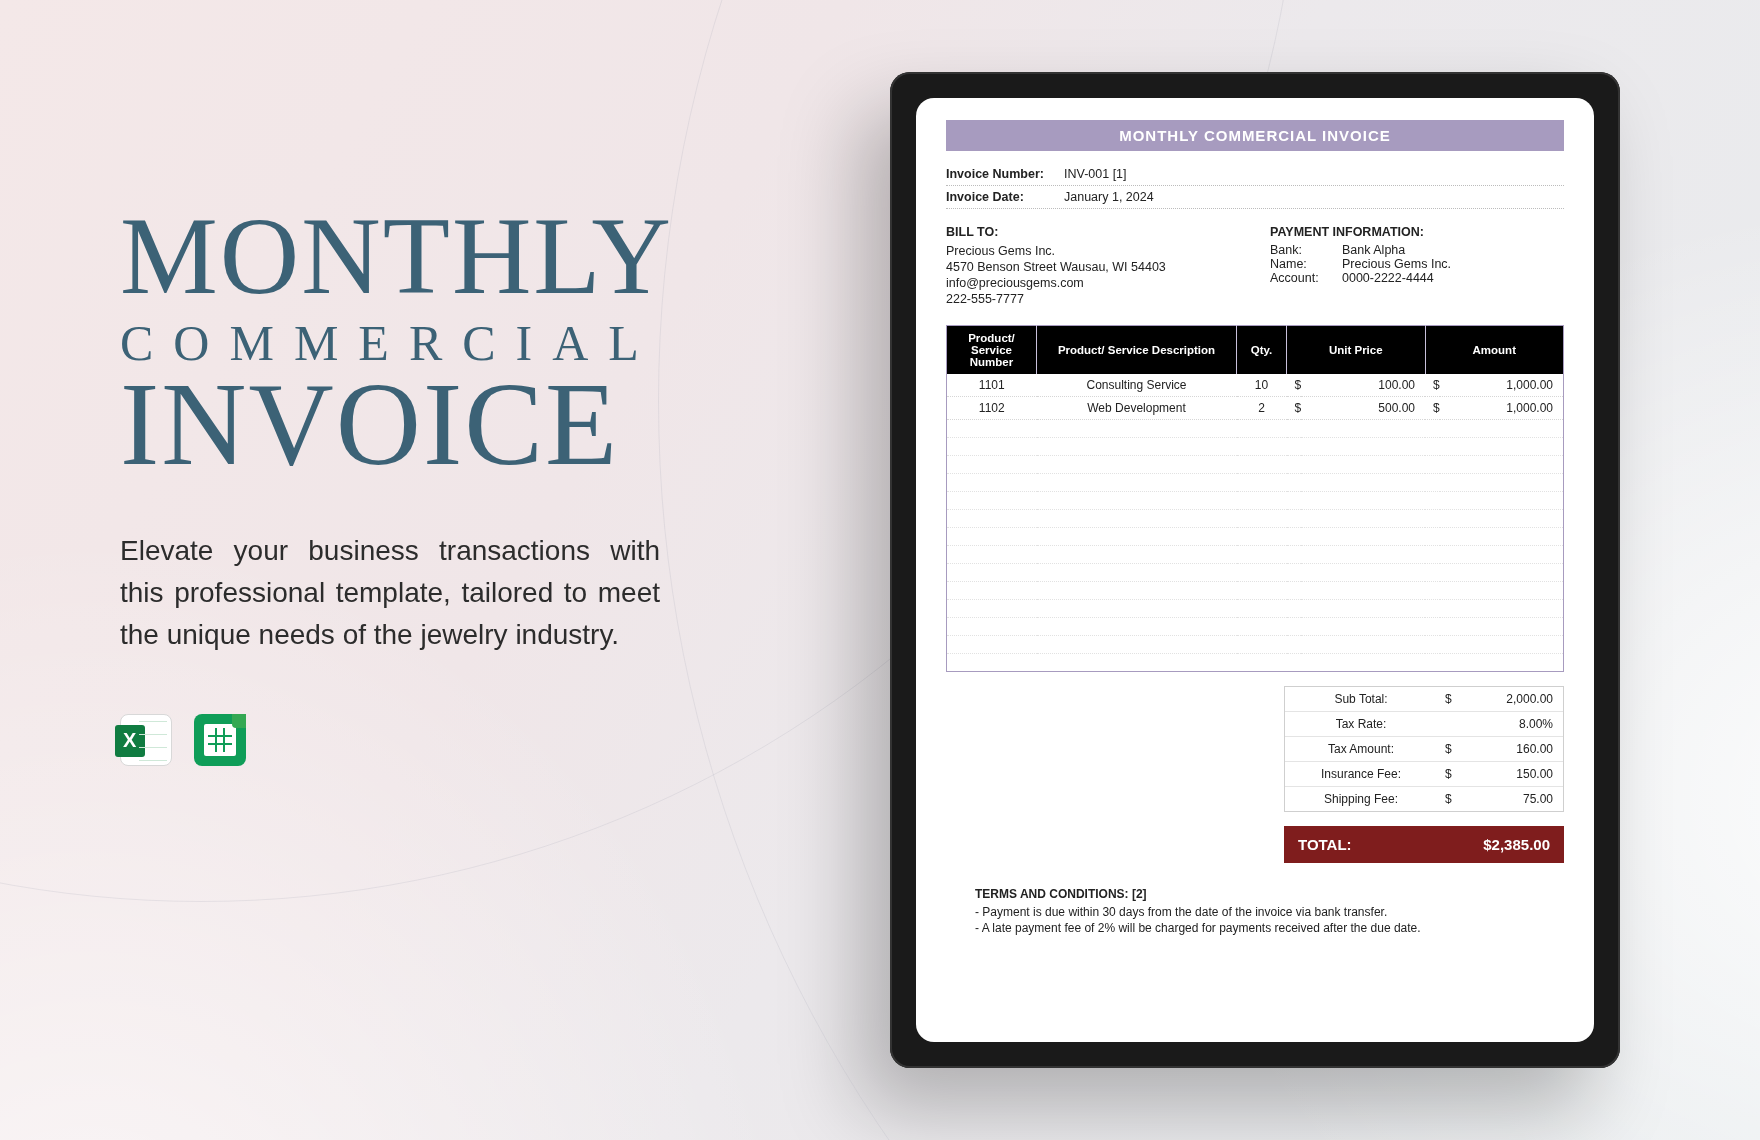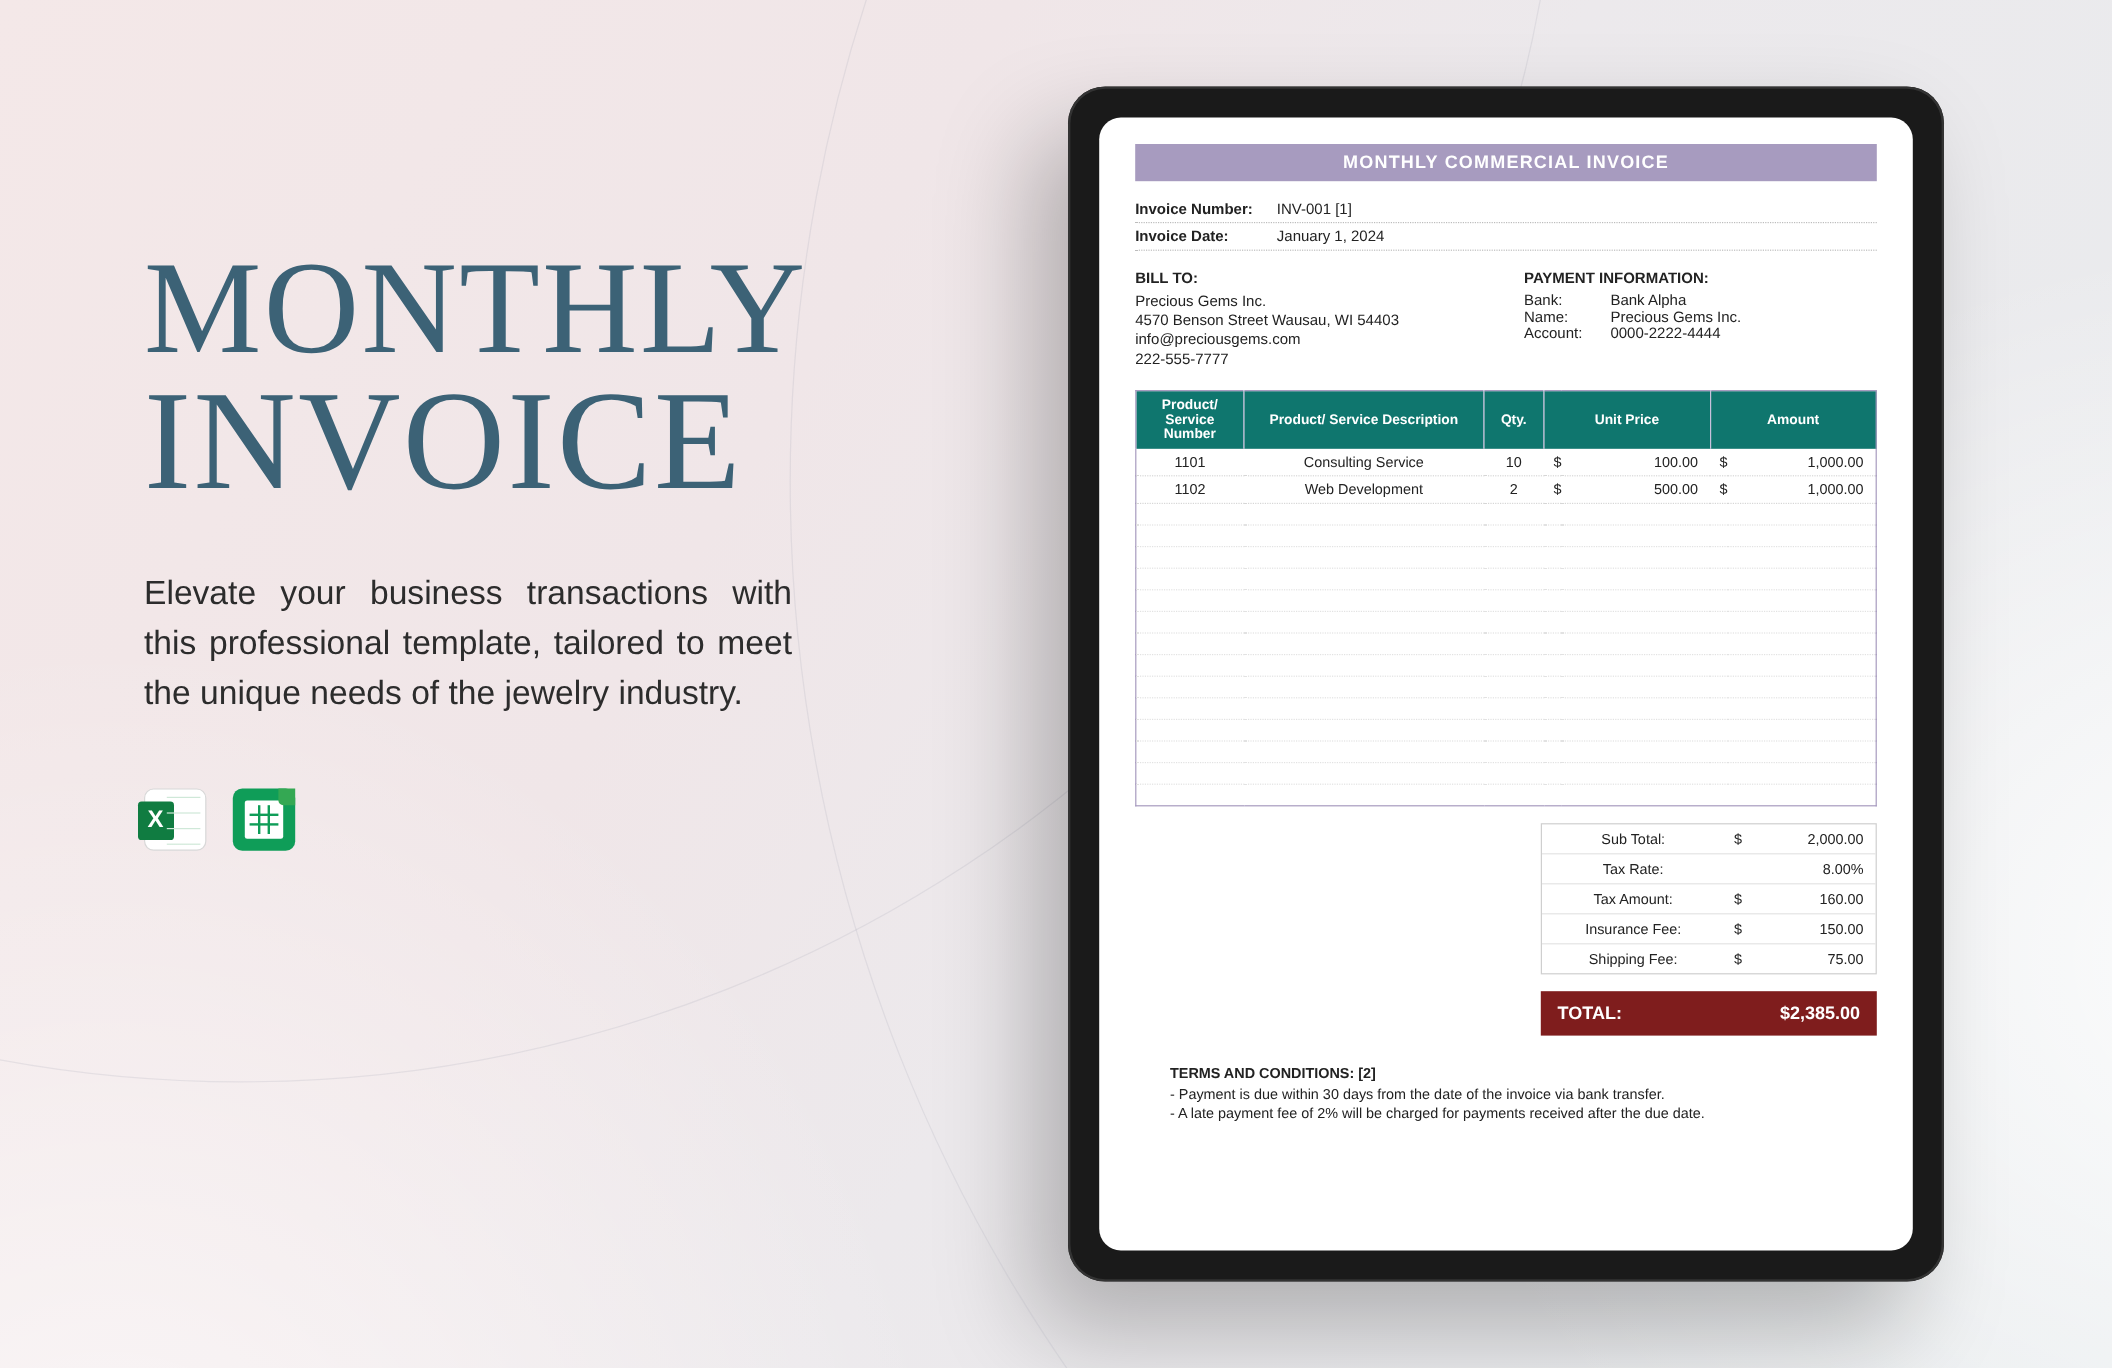--- a/index.html
+++ b/index.html
@@ -59,21 +59,21 @@
        linear-gradient(#0f9d58 0 0) 7px 0/2px 100% no-repeat,
        linear-gradient(#0f9d58 0 0) 15px 0/2px 100% no-repeat; }
   .sheets .fold { position:absolute; right:0; top:0; width:14px; height:14px; background:#34a853; border-bottom-left-radius:4px;}
 
   
   .tablet {
     position:absolute;
     right:140px; top:72px;
     width:730px; height:996px;
     background:#1a1a1a;
-    border-radius:31px;
+    border-radius:20px;
     padding:26px;
     box-shadow: -30px 40px 80px rgba(0,0,0,0.25), inset 0 0 0 2px #333;
   }
   .screen {
     width:100%; height:100%;
     background:#ffffff;
     border-radius:18px;
     padding:22px 30px;
     font-size:12.5px;
     color:#222;
@@ -91,21 +91,21 @@
   .meta-row .val { }
 
   .two-col { display:flex; gap:30px; margin-top:16px; }
   .col { flex:1; }
   .sect { font-weight:700; margin-bottom:4px; }
   .line { padding:1px 0; }
   .kv { display:flex; }
   .kv .k { width:72px; }
 
   table.items { width:100%; border-collapse:collapse; margin-top:18px; border:1px solid #a79bbf; }
-  table.items th { background:#0f766e; color:#fff; font-weight:600; font-size:11.5px; padding:6px 4px; text-align:center; border-right:1px solid #c8c0db;}
+  table.items th { background:#000000; color:#fff; font-weight:600; font-size:11.5px; padding:6px 4px; text-align:center; border-right:1px solid #c8c0db;}
   table.items th:last-child{border-right:none;}
   table.items td { text-align:center; padding:4px 6px; border-bottom:1px dotted #d6d6d6; font-size:12px; }
   table.items td.num { text-align:right; padding-right:10px; }
   table.items td.cur { text-align:left; width:14px; padding:4px 0 4px 8px;}
   table.items tr.blank td { height:18px; border-bottom:1px dotted #e2e2e2; }
 
   .totals { width:280px; margin-left:auto; margin-top:14px; border:1px solid #cfcfcf; }
   .totals .row { display:flex; border-bottom:1px solid #e4e4e4; padding:5px 10px; font-size:12px;}
   .totals .row:last-child{border-bottom:none;}
   .totals .row .l { flex:1; text-align:center; padding-right:18px;}
@@ -118,20 +118,21 @@
 
   .terms { margin-top:24px; font-size:12px;margin-left:29px;}
   .terms .h{ font-weight:700; margin-bottom:3px;}
   .terms .t{ padding:1px 0;}
 </style>
 </head>
 <body>
 
 <div class="left">
   <div class="title-line t1">MONTHLY</div>
+  <div class="title-line t2">COMMERCIAL</div>
   <div class="title-line t3">INVOICE</div>
   <div class="desc">Elevate your business transactions with this professional template, tailored to meet the unique needs of the jewelry industry.</div>
   <div class="icons">
     <div class="appicon excel">
         <span class="grid"></span>
       </div>
     <div class="appicon sheets">
         <span class="fold"></span>
       </div>
   </div>

